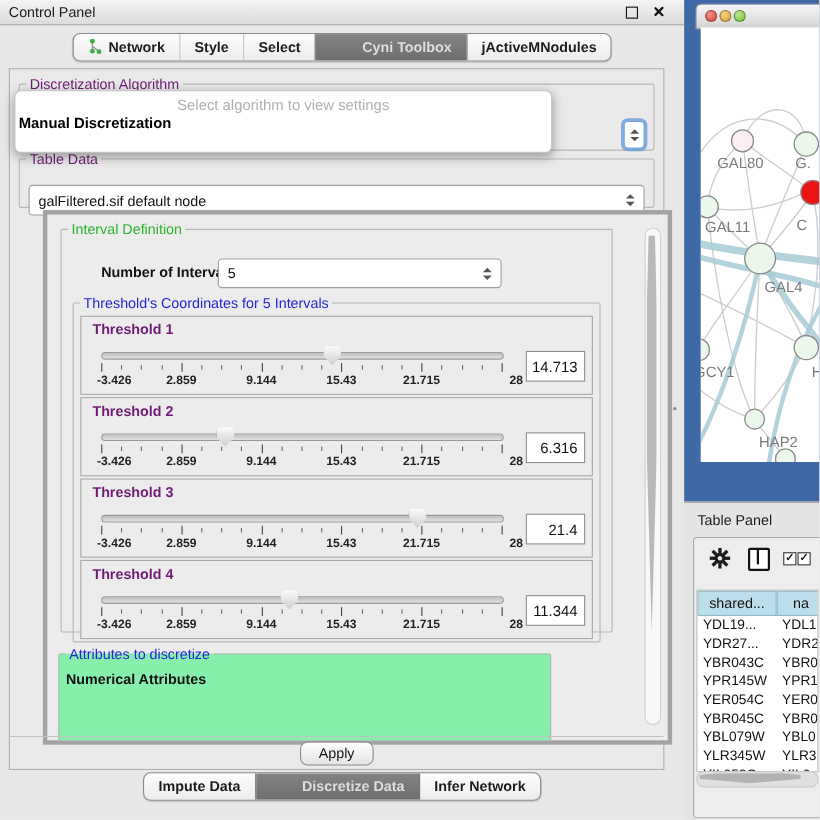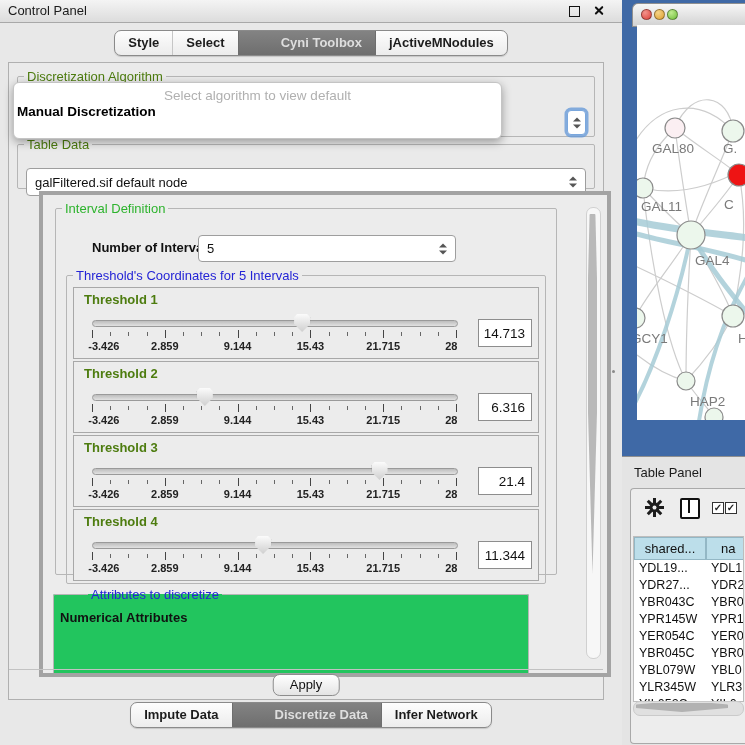--- a/index.html
+++ b/index.html
@@ -26,21 +26,21 @@
   .tab{padding:4px 13px 5px;font-size:13px;font-weight:bold;color:#1c1c1c;display:flex;align-items:center;gap:6px;
      border-left:1px solid #c6c6c6;cursor:default;white-space:nowrap;}
   .tab:first-child{border-left:none;}
   .tab.selected{background:linear-gradient(#838383,#6e6e6e);color:#dedede;border-left-color:#6e6e6e;padding-left:42px;}
   .tab.selected + .tab{border-left-color:#6e6e6e;}
 
   
   #outer-panel{position:absolute;left:8px;top:62px;width:594px;height:636px;
      background:#eaeaea;border:1px solid #b0b0b0;}
   fieldset{border:1px solid #b6b6b6;border-radius:2px;margin:0;padding:0;position:absolute;}
-  legend{font-size:13px;padding:0 3px;margin-left:6px;color:#4d7c0f;}
+  legend{font-size:13px;padding:0 3px;margin-left:6px;color:#701a75;}
   fieldset.green>legend{color:#2db32d;}
   fieldset.blue>legend{color:#2424d6;}
 
   #algo-group{left:8px;top:6px;width:576px;height:66px;}
   #algo-arrow-btn{position:absolute;right:8px;top:26px;width:17px;height:23px;background:#fff;
      border:1px solid #7aa7dd;border-radius:4px;box-shadow:0 0 0 2.5px rgba(96,150,215,.75);}
   .arrows{position:absolute;left:50%;top:50%;transform:translate(-50%,-50%);display:flex;flex-direction:column;gap:3px;align-items:center;}
   .arr-up{width:0;height:0;border-left:4px solid transparent;border-right:4px solid transparent;border-bottom:4.5px solid #555;}
   .arr-dn{width:0;height:0;border-left:4px solid transparent;border-right:4px solid transparent;border-top:4.5px solid #555;}
 
@@ -58,39 +58,39 @@
      background:#f7f7f7;border:1px solid #d0d0d0;border-radius:7px;}
   #inner-scrollbar .thumb{position:absolute;left:1px;top:6px;width:9px;height:360px;background:#b9b9b9;border-radius:5px;}
 
   #interval-group{left:12px;top:6px;width:500px;height:372px;background:#ececec;}
   #noi-label{position:absolute;left:36px;top:24px;font-size:13px;font-weight:bold;color:#111;}
   #noi-combo{left:142px;top:19px;width:256px;height:25px;}
 
   #thresholds-group{left:10px;top:52px;width:478px;height:314px;}
   .threshold-panel{position:relative;margin:0 6px 2px 6px;height:70px;border:1px solid #a8a8a8;background:#ececec;}
   .threshold-panel:first-child{margin-top:4px;}
-  .th-label{position:absolute;left:10px;top:4px;font-size:13px;font-weight:bold;color:#4d7c0f;}
+  .th-label{position:absolute;left:10px;top:4px;font-size:13px;font-weight:bold;color:#701a75;}
   .slider{position:absolute;left:18px;top:0;width:364px;height:70px;}
   .track{position:absolute;left:0;top:32px;width:100%;height:5px;border:1px solid #9a9a9a;border-radius:4px;
      background:linear-gradient(#bdbdbd,#e2e2e2);}
   .thumb{position:absolute;top:26px;width:16px;height:18px;
      background:linear-gradient(#fbfbfb,#cfcfcf);
      clip-path:polygon(18% 0,82% 0,100% 18%,100% 55%,50% 100%,0 55%,0 18%);
      filter:drop-shadow(0 0 1px #777);}
   .ticks{position:absolute;left:0;top:42px;width:100%;height:8px;}
   .tick{position:absolute;top:2px;width:1px;height:4px;background:#666;}
   .tick.major{top:0;height:8px;background:#444;}
   .ticklabels{position:absolute;left:0;top:52px;width:100%;height:13px;font-size:11px;font-weight:bold;color:#222;}
   .ticklabels span{position:absolute;transform:translateX(-50%);white-space:nowrap;}
   .ticklabels span.first{transform:translateX(-12%);}
-  .ticklabels span.last{transform:translateX(-88%);}
+  .ticklabels span.last{transform:translateX(-88%);margin-left:18px;}
   .th-value{position:absolute;right:6px;top:31px;width:54px;height:28px;background:#fff;border:1px solid #8d8d8d;
      font-size:13.5px;color:#111;text-align:right;line-height:28px;padding-right:6px;box-sizing:border-box;}
 
-  #attributes-group{left:10px;top:392px;width:446px;height:96px;background:#22c55e;padding-left:28px;}
+  #attributes-group{left:10px;top:392px;width:446px;height:96px;background:#86efac;}
   #attr-label{position:absolute;left:6px;top:8px;font-size:13px;font-weight:bold;color:#111;}
   #attr-list{position:absolute;left:27px;top:28px;width:408px;height:62px;background:#fff;border:1px solid #c2c2c2;overflow:hidden;}
   .attr-item{font-size:13px;color:#222;padding:1px 0 1px 8px;height:16px;white-space:nowrap;}
   #attr-scroll{position:absolute;right:1px;top:1px;width:10px;height:60px;background:#e2e2e2;}
   #attr-scroll .thumb{position:absolute;left:1px;top:1px;width:8px;height:34px;background:#b5b5b5;border-radius:4px;}
 
   #apply-row{position:absolute;left:0;top:606px;width:100%;height:30px;border-top:1px solid #c2c2c2;}
   #apply-btn{position:absolute;left:50%;top:4px;transform:translateX(-50%);
      font-family:"Liberation Sans",sans-serif;font-size:13px;color:#111;
      padding:2px 16px 3px;border:1px solid #8d8d8d;border-radius:7px;
@@ -149,20 +149,29 @@
 
   <section id="control-panel">
     <header id="cp-titlebar">
       <span class="t">Control Panel</span>
       <span class="float-btn"></span>
       <span class="close-btn"></span>
     </header>
 
     <nav class="tabbar" id="top-tabs">
         <div class="tabwrap" id="top-tabwrap">
+          <div class="tab">
+            <svg width="13" height="15" viewBox="0 0 13 15">
+              <path d="M4,3 L4,11 M4,7 L9,11" stroke="#9a9a9a" stroke-width="1.3" fill="none"></path>
+              <circle cx="4" cy="2.5" r="2.2" fill="#3fae49"></circle>
+              <circle cx="4" cy="11.5" r="2.2" fill="#3fae49"></circle>
+              <circle cx="10" cy="12" r="2.2" fill="#3fae49"></circle>
+            </svg>
+            <span>Network</span>
+          </div>
           <div class="tab">
             <span>Style</span>
           </div>
           <div class="tab">
             <span>Select</span>
           </div>
           <div class="tab selected">
             <span>Cyni Toolbox</span>
           </div>
           <div class="tab">
@@ -391,21 +400,21 @@
             <span>Discretize Data</span>
           </div>
           <div class="tab">
             <span>Infer Network</span>
           </div>
         </div>
       </nav>
   </section>
 
   <div id="popup">
-    <div class="ph">Select algorithm to view default</div>
+    <div class="ph">Select algorithm to view settings</div>
     <div class="opt b">Manual Discretization</div>
   </div>
 
   <div id="split-handle"></div>
 
   <section id="right-pane">
     <div id="network-desktop">
       <div id="net-titlebar">
         <span class="tl red"></span>
         <span class="tl yellow"></span>

